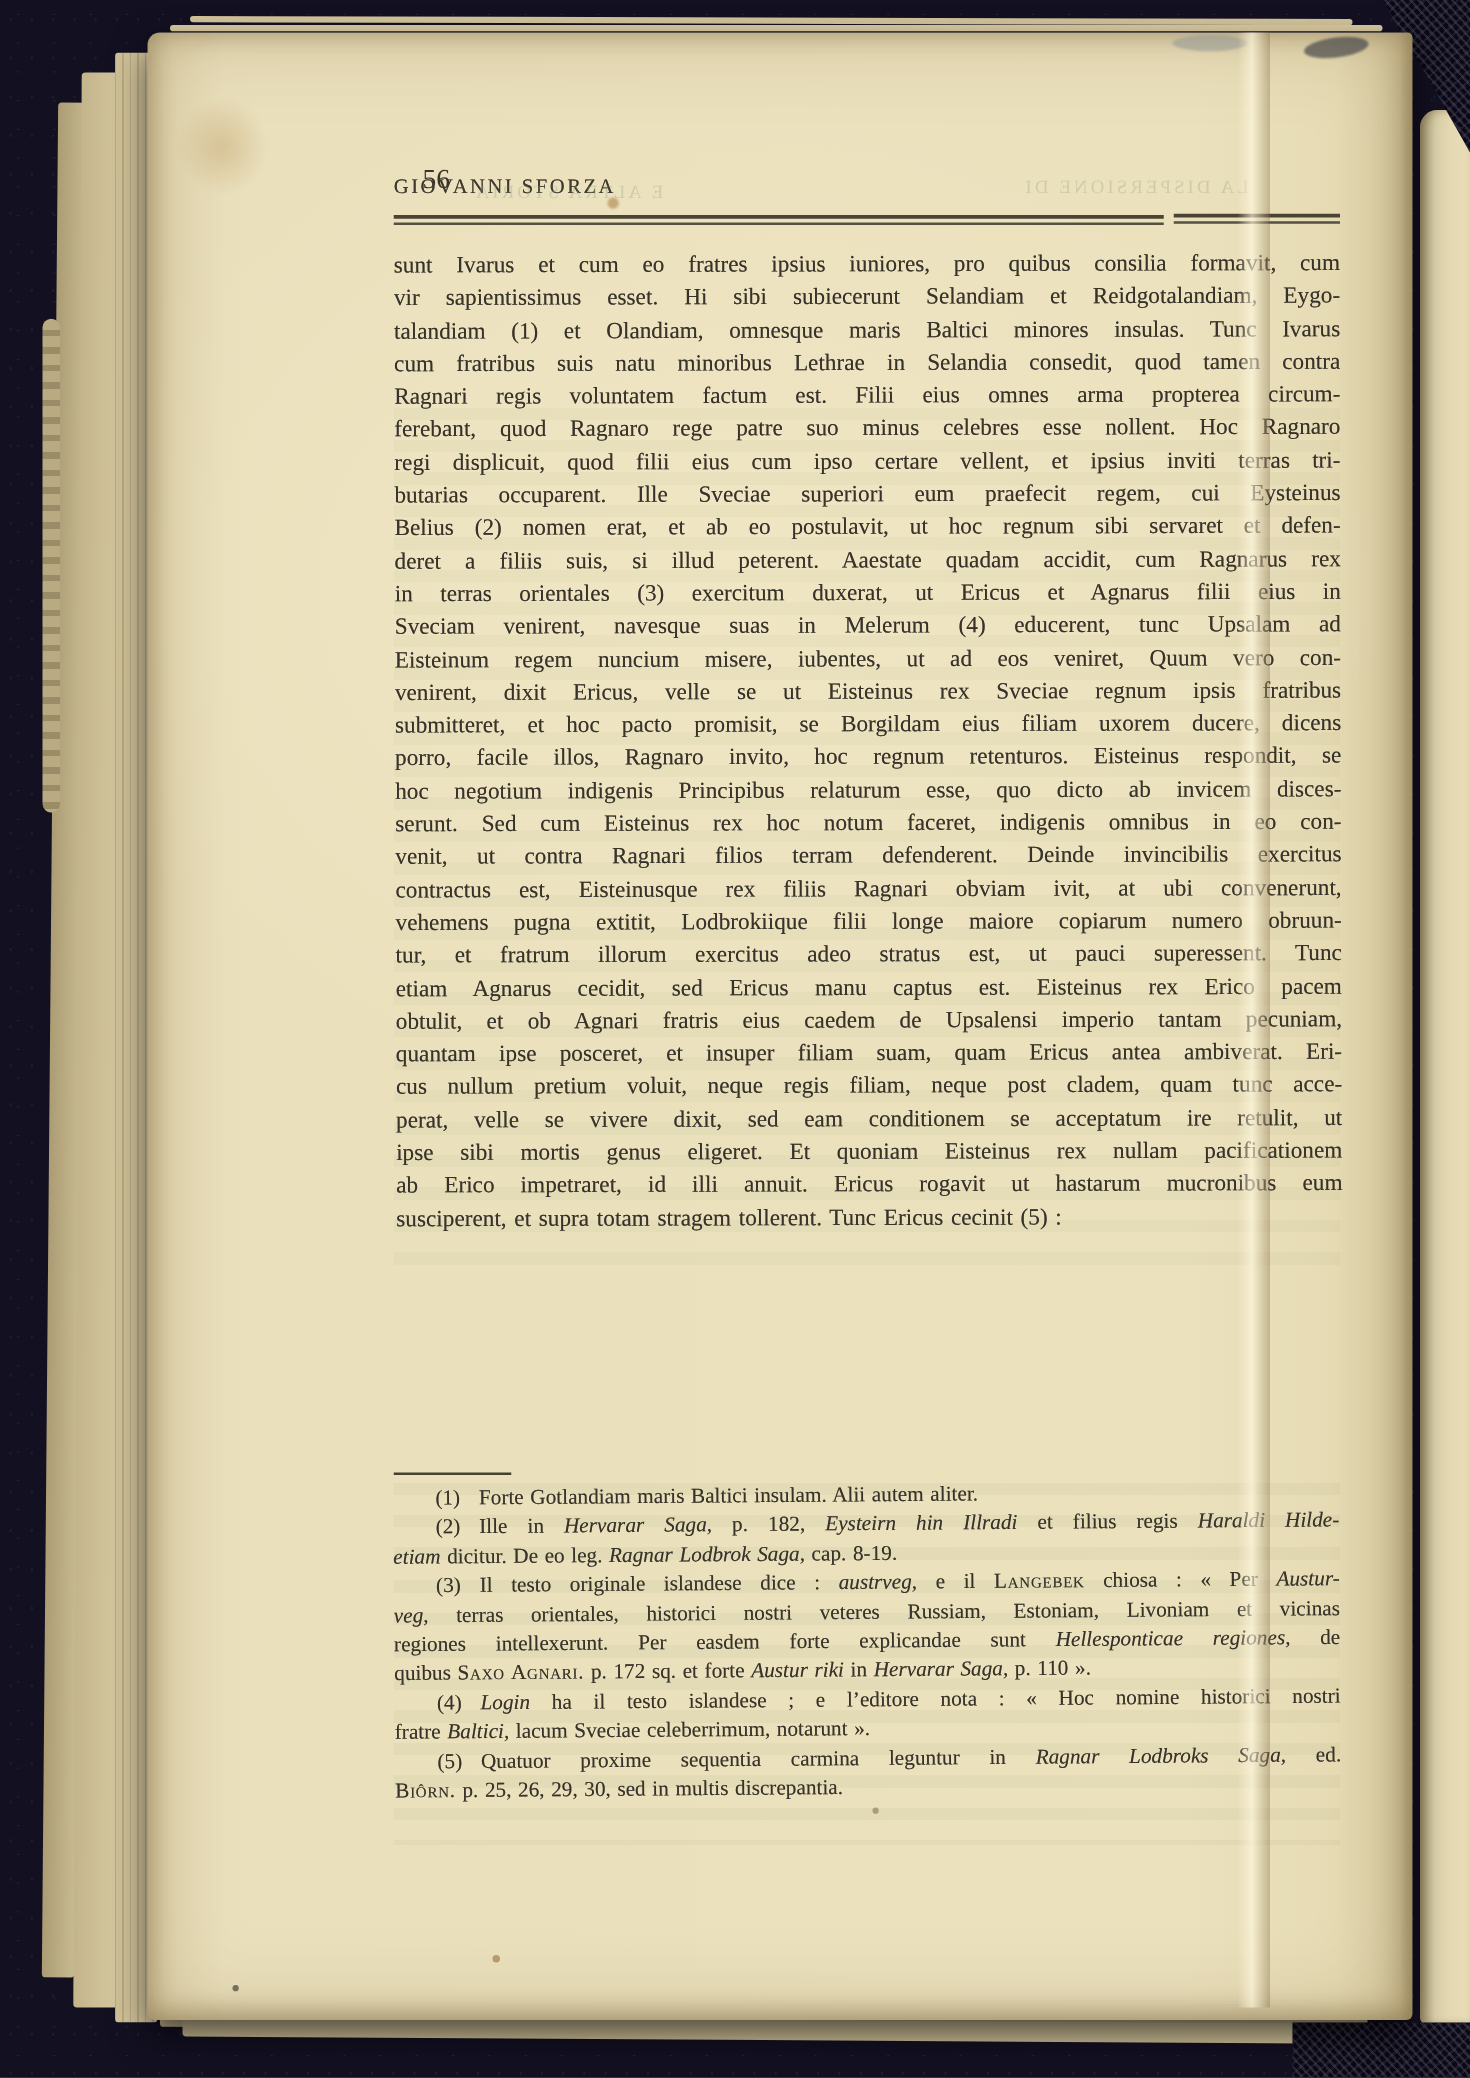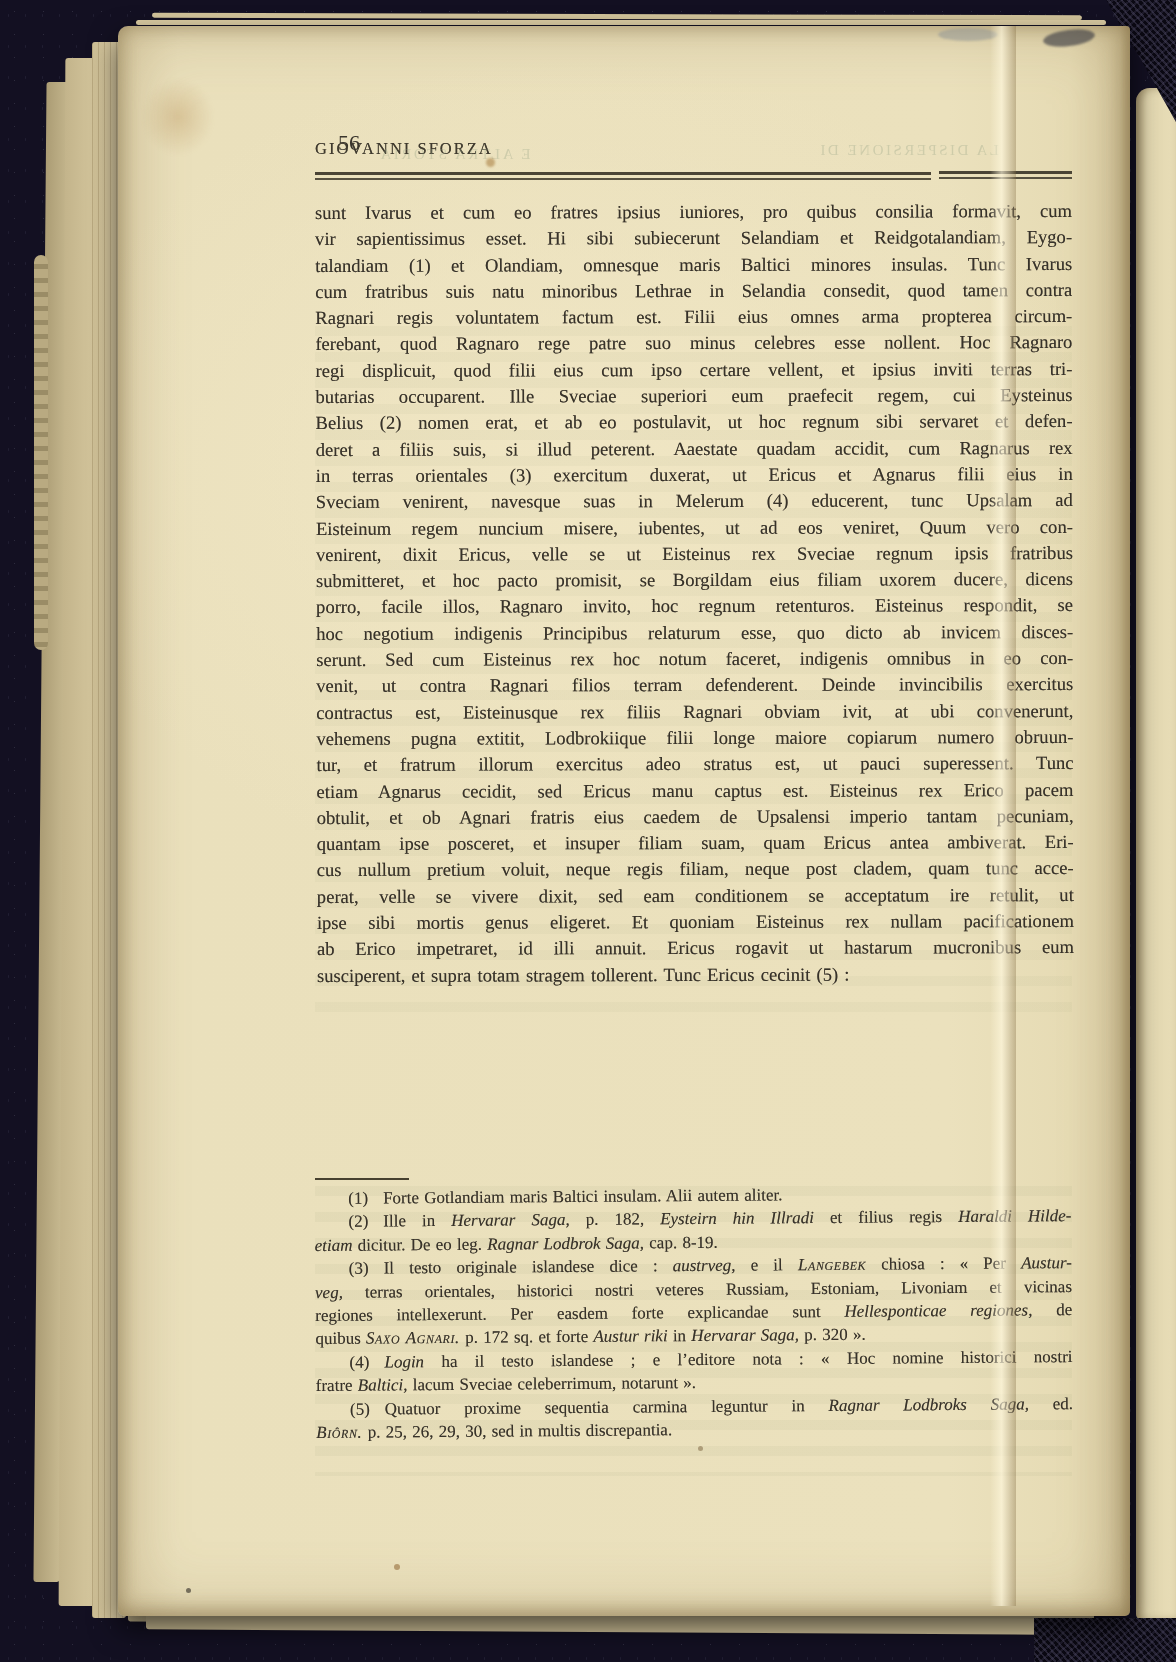--- a/index.html
+++ b/index.html
@@ -49,21 +49,21 @@
   .bline{text-align:justify;text-align-last:justify;}
   .bline.lastline,.fline.lastline{text-align:left;text-align-last:left;}
   .verse{position:absolute;left:388px;top:1032px;font-size:19px;line-height:28.2px;
     font-style:italic;color:#3a352c;letter-spacing:1px;word-spacing:4px;}
   .fnrule{position:absolute;left:197px;top:1152px;width:94px;height:2.2px;background:#474130;}
   .footnotes{top:1161px;font-size:17px;line-height:23.4px;word-spacing:1px;
     transform:rotate(-.45deg);transform-origin:0 40%;text-shadow:0 0 .4px rgba(55,50,38,.5);}
   .fline{text-align:justify;text-align-last:justify;}
   .fline .seg-m{margin-left:34px;margin-right:15px;}
   .seg-i{font-style:italic;}
-  .seg-sc{font-variant:small-caps;letter-spacing:.6px;font-style:italic;}
+  .seg-sc{font-variant:small-caps;letter-spacing:.6px;}
   .ghostlines{position:absolute;pointer-events:none;
     background:repeating-linear-gradient(to bottom,rgba(130,140,100,.07) 0 10px,rgba(130,140,100,0) 10px 26px);}
 </style>
 </head>
 <body>
 
 <div class="scene">
 
   <div class="edge" style="left:40px;top:82px;width:26px;height:1500px;background:linear-gradient(90deg,#ab9c74,#c8ba91);transform:rotate(.5deg);"></div>
   <div class="edge" style="left:34px;top:255px;width:14px;height:395px;background:repeating-linear-gradient(to bottom,#b9aa81 0 9px,#9a8c66 9px 14px);border-radius:7px;"></div>
@@ -135,21 +135,21 @@
 
 
     <div class="fnrule"></div>
     <div class="textblock footnotes">
         <div class="fline lastline"><span class="seg-m">(1)</span><span class="seg-r">Forte Gotlandiam maris Baltici insulam. Alii autem aliter.</span></div>
         <div class="fline"><span class="seg-m">(2)</span><span class="seg-r">Ille in </span><span class="seg-i">Hervarar Saga,</span><span class="seg-r"> p. 182, </span><span class="seg-i">Eysteirn hin Illradi</span><span class="seg-r"> et filius regis </span><span class="seg-i">Haraldi Hilde-</span></div>
         <div class="fline lastline"><span class="seg-i">etiam</span><span class="seg-r"> dicitur. De eo leg. </span><span class="seg-i">Ragnar Lodbrok Saga,</span><span class="seg-r"> cap. 8-19.</span></div>
         <div class="fline"><span class="seg-m">(3)</span><span class="seg-r">Il testo originale islandese dice : </span><span class="seg-i">austrveg,</span><span class="seg-r"> e il </span><span class="seg-sc">Langebek</span><span class="seg-r"> chiosa : « Per </span><span class="seg-i">Austur-</span></div>
         <div class="fline"><span class="seg-i">veg,</span><span class="seg-r"> terras orientales, historici nostri veteres Russiam, Estoniam, Livoniam et vicinas</span></div>
         <div class="fline"><span class="seg-r">regiones intellexerunt. Per easdem forte explicandae sunt </span><span class="seg-i">Hellesponticae regiones,</span><span class="seg-r"> de</span></div>
-        <div class="fline lastline"><span class="seg-r">quibus </span><span class="seg-sc">Saxo Agnari.</span><span class="seg-r"> p. 172 sq. et forte </span><span class="seg-i">Austur riki</span><span class="seg-r"> in </span><span class="seg-i">Hervarar Saga,</span><span class="seg-r"> p. 320 ».</span></div>
+        <div class="fline lastline"><span class="seg-r">quibus </span><span class="seg-sc">Saxo Agnari.</span><span class="seg-r"> p. 172 sq. et forte </span><span class="seg-i">Austur riki</span><span class="seg-r"> in </span><span class="seg-i">Hervarar Saga,</span><span class="seg-r"> p. 110 ».</span></div>
         <div class="fline"><span class="seg-m">(4)</span><span class="seg-i">Login</span><span class="seg-r"> ha il testo islandese ; e l’editore nota : « Hoc nomine historici nostri</span></div>
         <div class="fline lastline"><span class="seg-r">fratre </span><span class="seg-i">Baltici,</span><span class="seg-r"> lacum Sveciae celeberrimum, notarunt ».</span></div>
         <div class="fline"><span class="seg-m">(5)</span><span class="seg-r">Quatuor proxime sequentia carmina leguntur in </span><span class="seg-i">Ragnar Lodbroks Saga,</span><span class="seg-r"> ed.</span></div>
         <div class="fline lastline"><span class="seg-sc">Biôrn.</span><span class="seg-r"> p. 25, 26, 29, 30, sed in multis discrepantia.</span></div>
       </div>
 
     <div class="stain" style="left:24px;top:52px;width:72px;height:78px;border-radius:50%;filter:blur(2px);background:radial-gradient(ellipse,rgba(178,136,76,.32),rgba(178,136,76,0) 70%);"></div>
     <div class="stain" style="left:368px;top:132px;width:9px;height:9px;border-radius:50%;filter:blur(.8px);background:rgba(165,122,60,.55);"></div>
     <div class="stain" style="left:68px;top:1562px;width:5px;height:5px;border-radius:50%;background:rgba(90,84,70,.8);"></div>
     <div class="stain" style="left:276px;top:1538px;width:6px;height:6px;border-radius:50%;filter:blur(.5px);background:rgba(150,110,60,.6);"></div>

